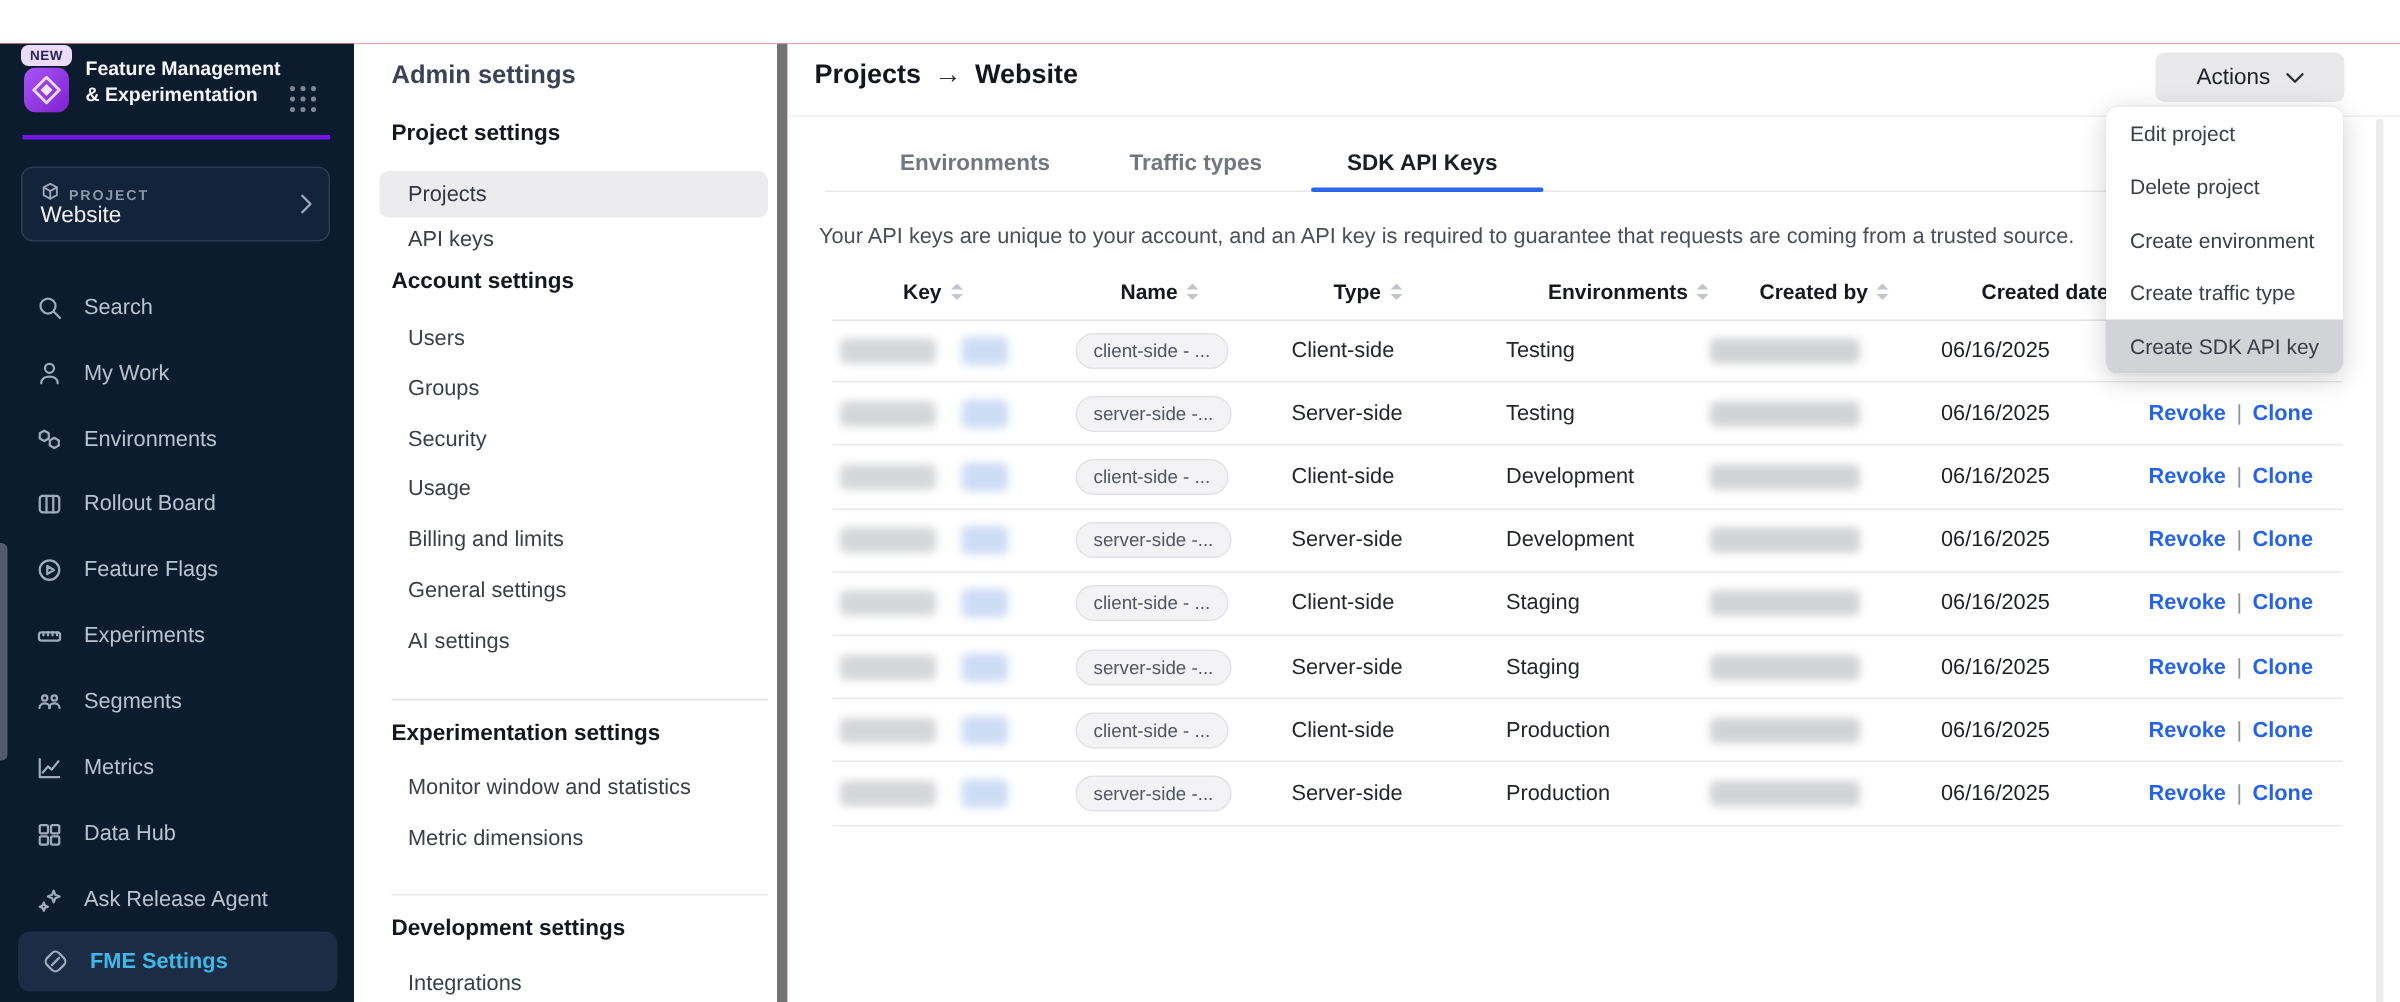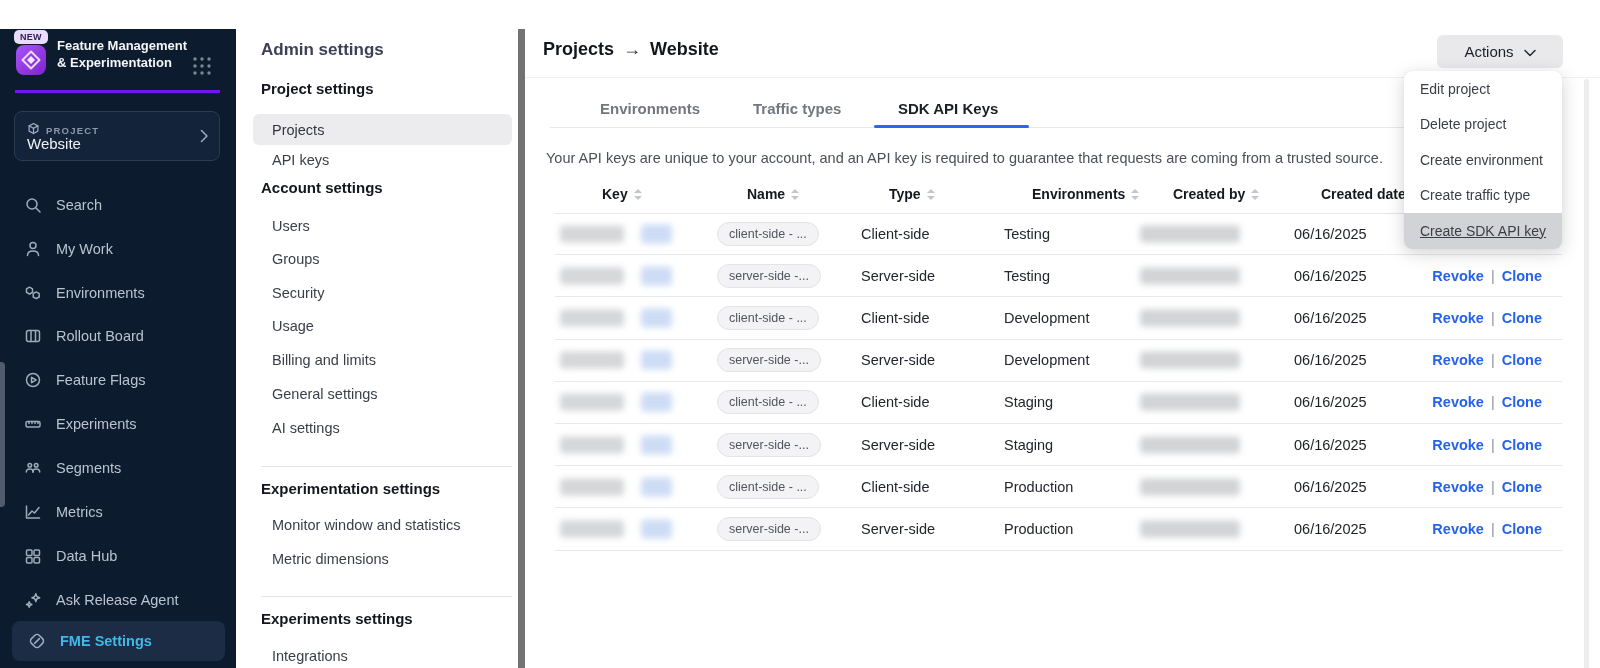--- a/index.html
+++ b/index.html
@@ -97,21 +97,21 @@
   .actions-btn {
     position:absolute; left:912px; top:6px; width:126px; height:33px; background:#e9e9eb;
     border:none; border-radius:6px; display:flex; align-items:center; justify-content:center; gap:10px;
     font-family:inherit; font-size:15px; color:#1d2026; cursor:pointer; z-index:40;text-align:center;
   }
   .menu {
     position:absolute; left:879px; top:42px; width:158px; background:#fff; border-radius:8px;
     box-shadow:0 4px 18px rgba(0,0,0,.18), 0 0 1px rgba(0,0,0,.1); z-index:50; overflow:hidden;
   }
   .menu-item { height:35.5px; display:flex; align-items:center; padding:0 16px; font-size:14px; color:#3a3e47; cursor:pointer; white-space:nowrap; }
-  .menu-item.hl { background:#d2d3d6;text-decoration:underline; }
+  .menu-item.hl { background:#d2d3d6; }
 </style>
 </head>
 <body>
 
 <div class="app">
 
   <aside class="sidebar">
     <span class="new-badge">NEW</span>
     <span class="logo">
       <svg width="30" height="30" viewBox="0 0 30 30">
@@ -284,21 +284,21 @@
     <div class="an-item" style="top:323px">Billing and limits</div>
     <div class="an-item" style="top:357px">General settings</div>
     <div class="an-item" style="top:391px">AI settings</div>
 
     <div class="an-divider" style="top:437px"></div>
     <div class="an-head" style="top:451px">Experimentation settings</div>
     <div class="an-item" style="top:488px">Monitor window and statistics</div>
     <div class="an-item" style="top:522px">Metric dimensions</div>
 
     <div class="an-divider" style="top:567px"></div>
-    <div class="an-head" style="top:581px">Experiments settings</div>
+    <div class="an-head" style="top:581px">Development settings</div>
     <div class="an-item" style="top:619px">Integrations</div>
   </nav>
 
   <main class="main">
     <h1 class="page-title">
       <span>Projects</span>
       <span class="arrow">→</span>
       <span>Website</span>
     </h1>
     <div class="head-hairline"></div>

